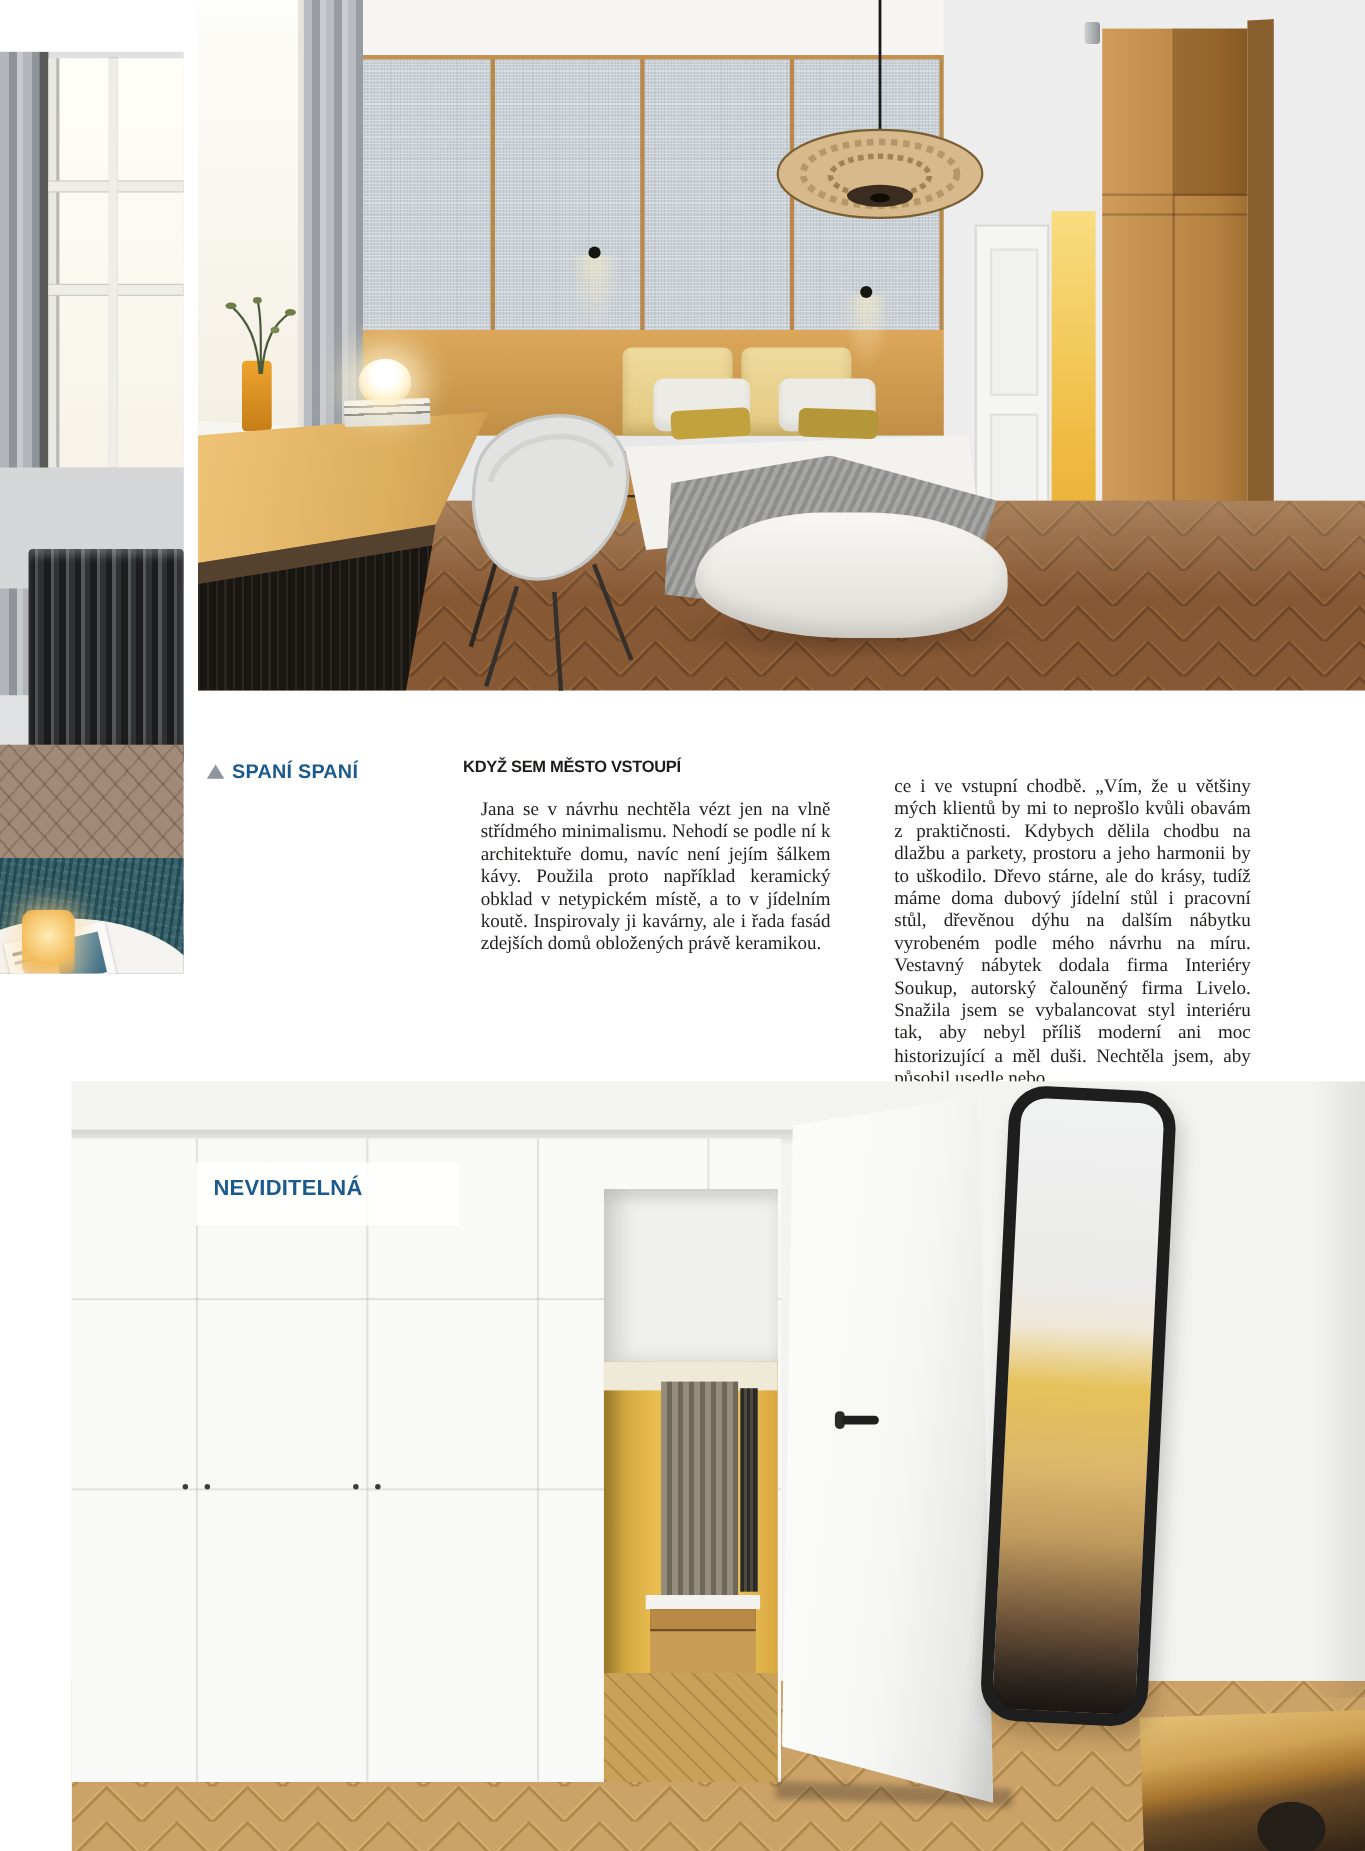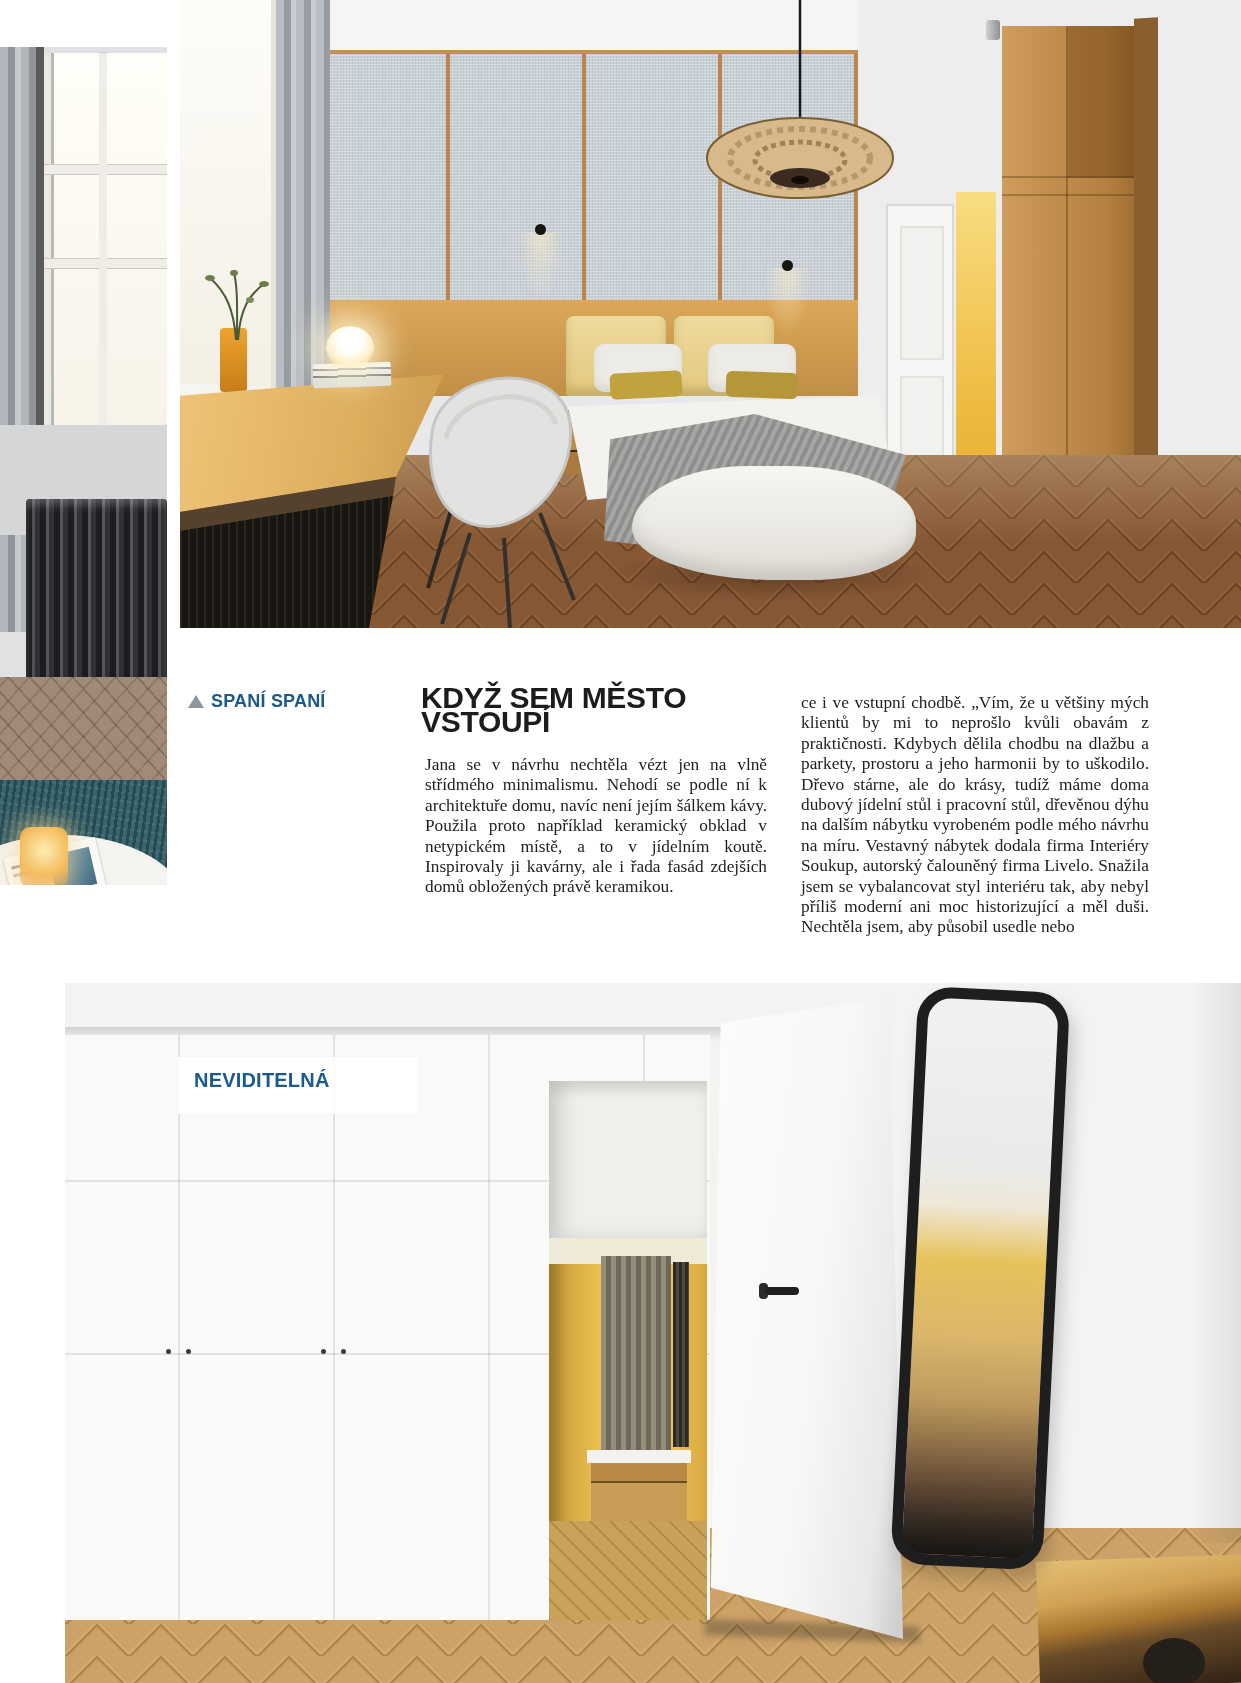--- a/index.html
+++ b/index.html
@@ -9,22 +9,22 @@
 
   
   .cap-col{left:188px;top:691px;width:208px;}
   .cap-head{display:flex;align-items:center;gap:7px;font-weight:bold;font-size:18px;
             color:#1b5a8c;letter-spacing:.2px;}
   .tri{width:0;height:0;border-left:8px solid transparent;border-right:8px solid transparent;
        border-bottom:13px solid #8f959c;display:inline-block;}
   .cap-body{margin:7px 0 0 0;font-size:17px;line-height:21px;color:#2e2e2e;white-space:pre-line;}
   .col-mid{left:421px;top:686px;width:350px;}
   .col-right{left:797px;top:686px;width:356px;padding-top:3px;}
-  .col-mid h2{margin:0 0 21px 0;font-size:30px;line-height:24px;color:#1c1c1a;letter-spacing:-0.3px;}
-  .body-p{margin:4px;font-family:"Liberation Serif",serif;font-size:17.3px;line-height:20.4px;
+  .col-mid h2{margin:0 0 6px 0;font-size:15px;line-height:24px;color:#1c1c1a;letter-spacing:-0.3px;}
+  .body-p{margin:16px;font-family:"Liberation Serif",serif;font-size:17.3px;line-height:20.4px;
           color:#1f1e1c;text-align:justify;}
   .indent{text-indent:20px;}
 
   
   .lp{left:0;top:47px;width:167px;height:838px;background:#dfe1e2;overflow:hidden;}
   .lp-window{left:44px;top:6px;width:123px;height:372px;background:linear-gradient(180deg,#fffef8,#f7f3e9);
              border-left:7px solid #e9e9e4;box-shadow:inset 3px 0 0 #b9b9b4;}
   .bar{background:#eeede8;box-shadow:0 1px 0 #c9c8c2, 0 -1px 0 #c9c8c2;}
   .lp-reveal{left:36px;top:0;width:8px;height:390px;background:#5a5a58;}
   .lp-curtain{left:0;top:0;width:40px;height:585px;

